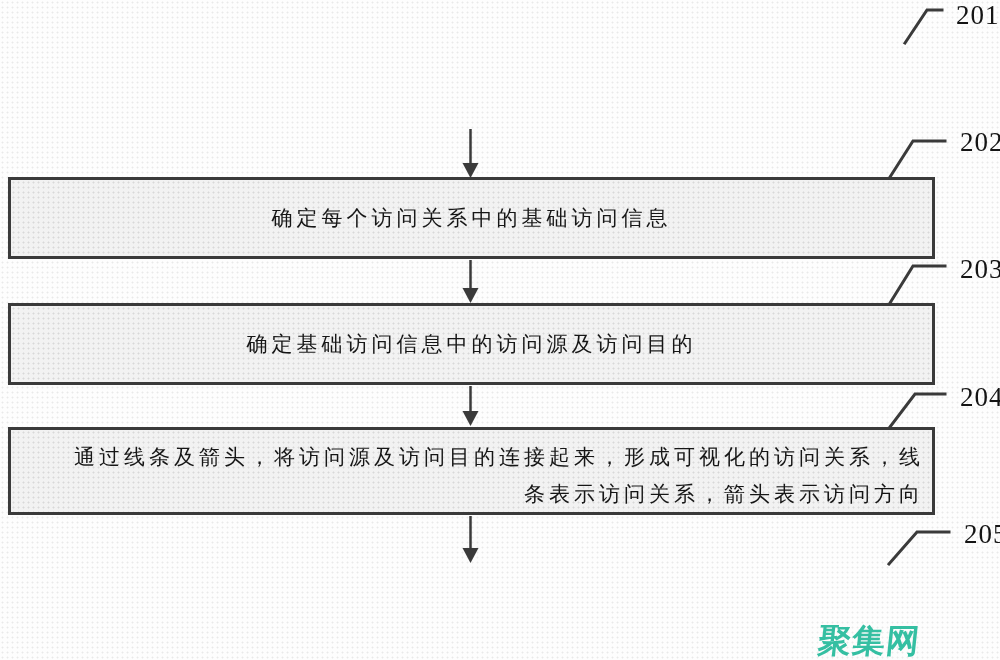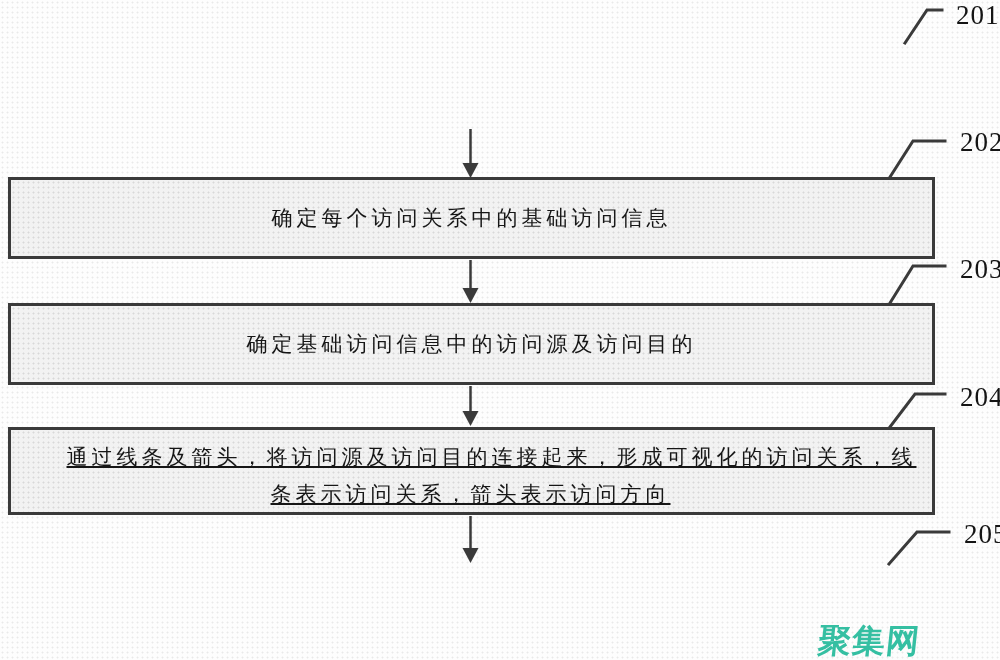--- a/index.html
+++ b/index.html
@@ -33,22 +33,21 @@
   }
   .flow-box.centered {
     display: flex;
     align-items: center;
     justify-content: center;
     text-align: center;
   }
   .flow-box.para {
     padding: 9px 8px 13px 6px;
     line-height: 37px;
-    text-align: center;
-    text-decoration: underline;
+    text-align: right;
   }
   .flow-box.para .para-text {
     display: block;
     text-indent: 2em;
   }
   .box-1 { top: 43px;  height: 85px; }
   .box-2 { top: 177px; height: 82px; }
   .box-3 { top: 303px; height: 82px; }
   .box-4 { top: 427px; height: 88px; }
   .box-5 { top: 564px; height: 88px; }

